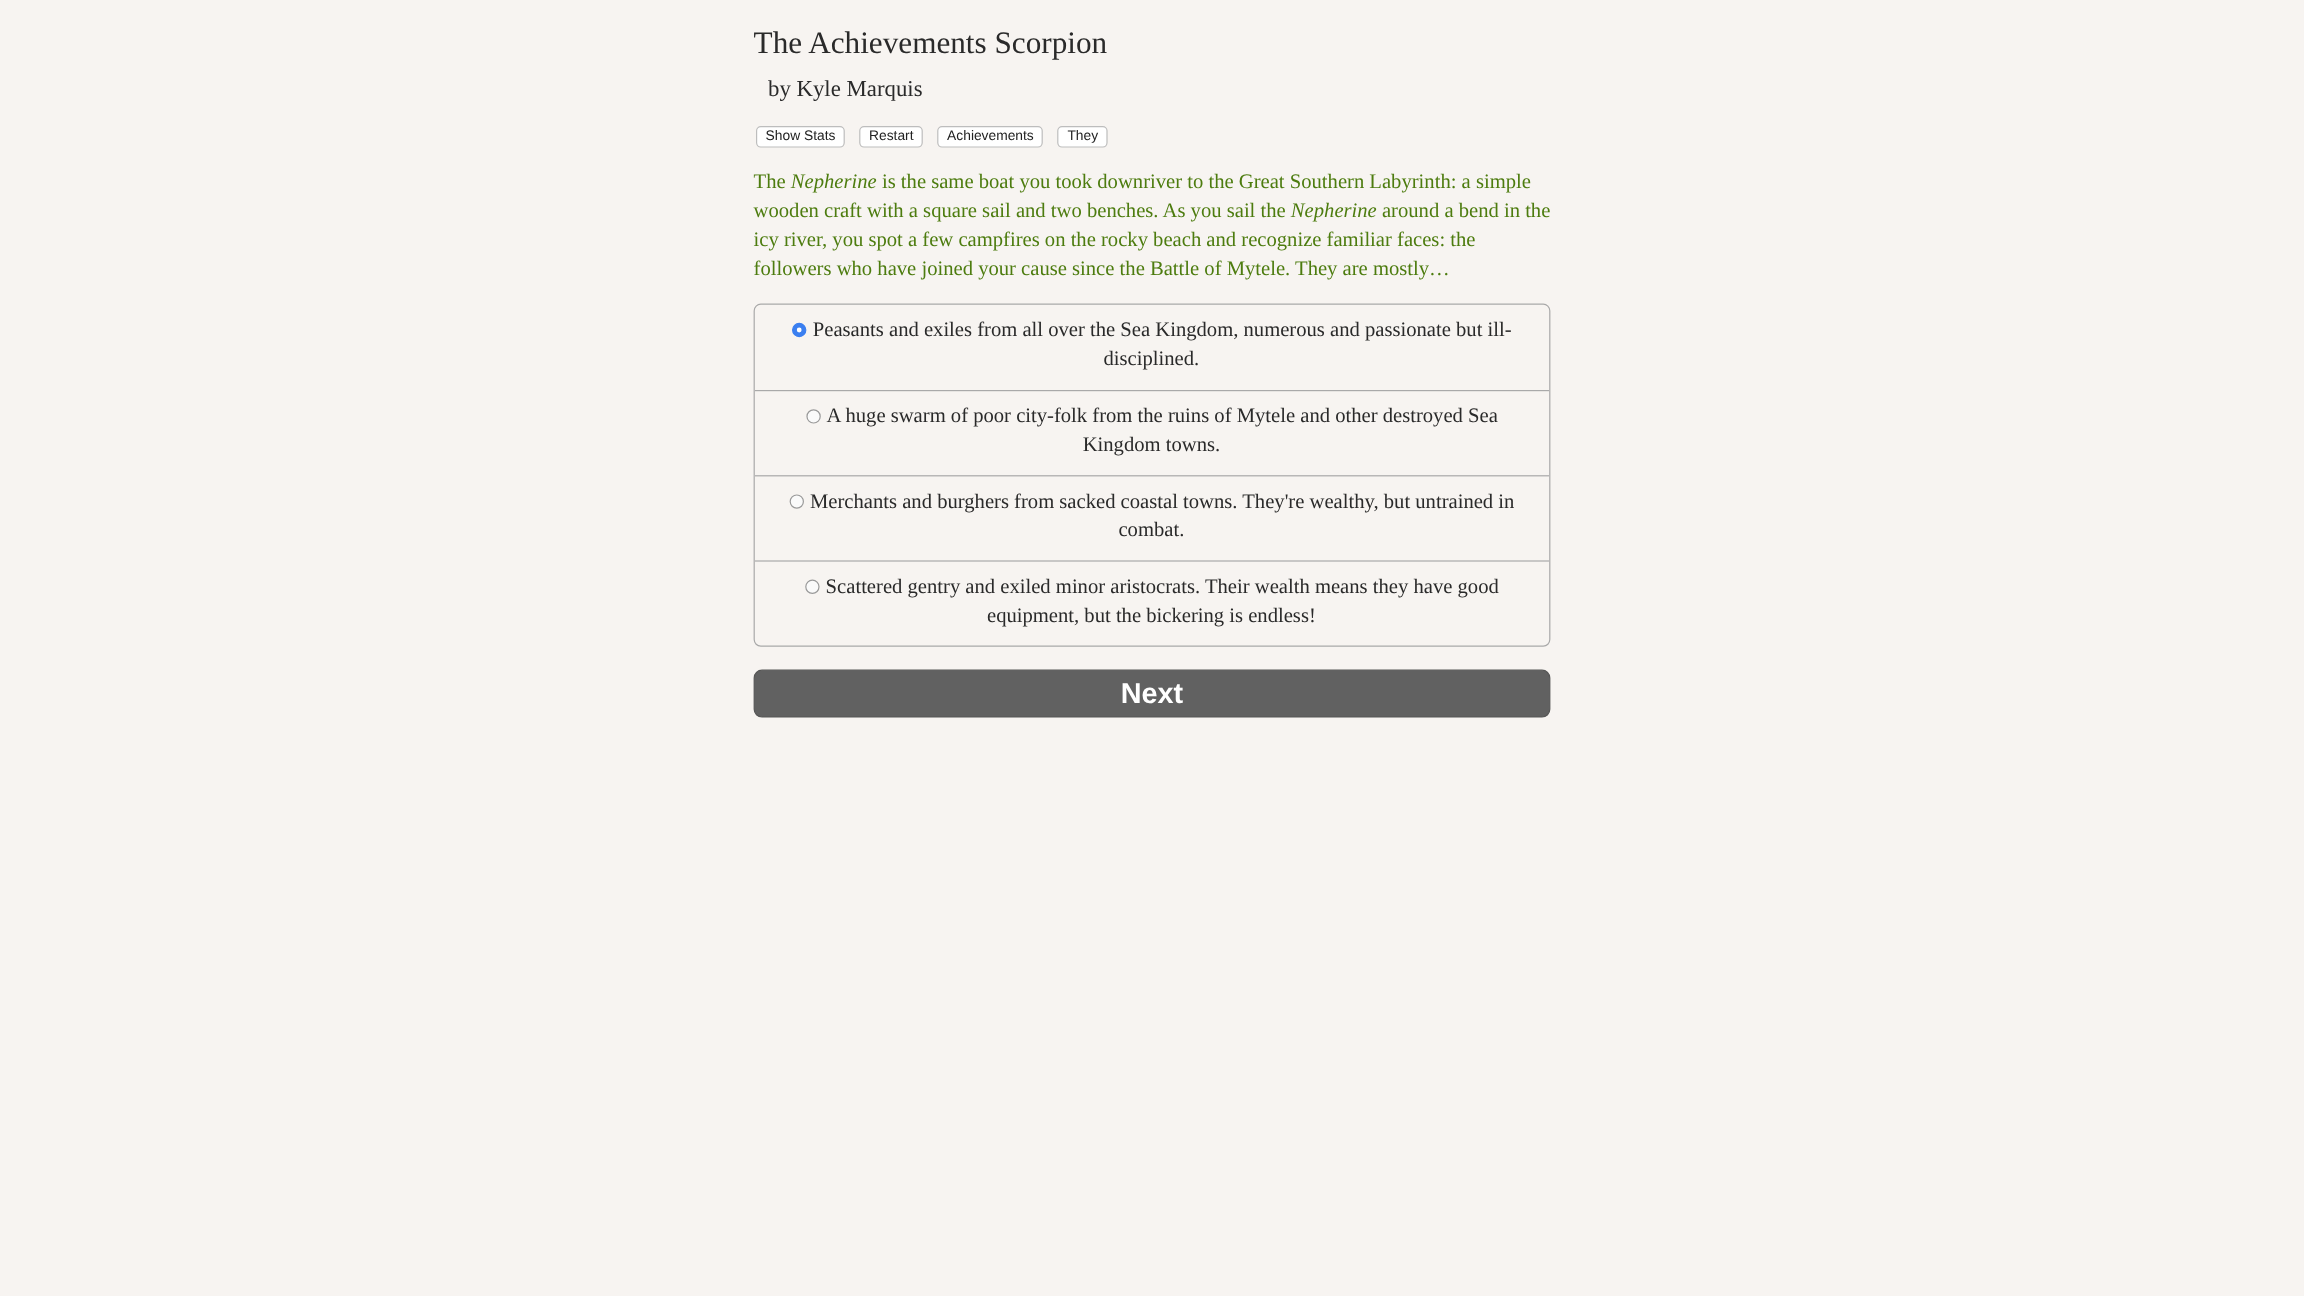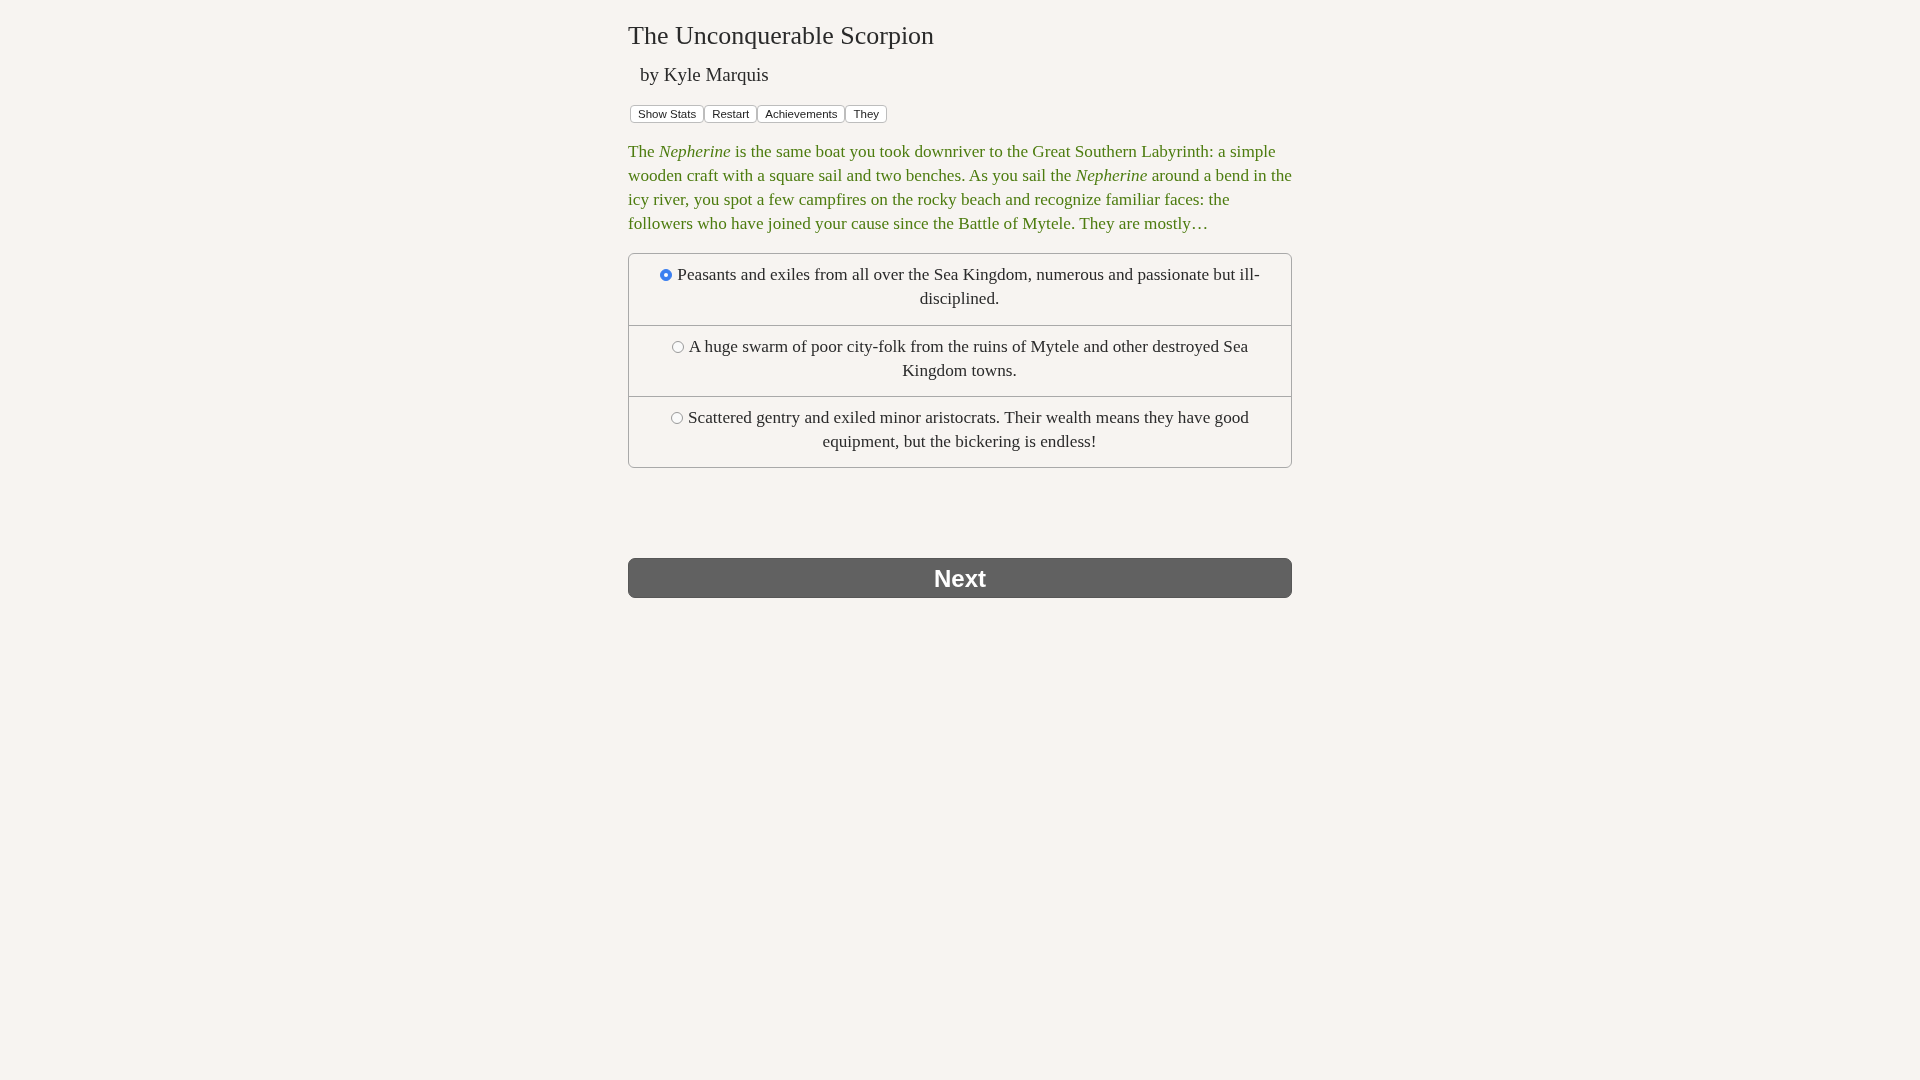--- a/index.html
+++ b/index.html
@@ -33,20 +33,21 @@
     top: 62px; left: 12px;
     font-size: 19px;
     font-weight: normal;
     line-height: 26px;
     white-space: nowrap;
   }
   .toolbar {
     position: absolute;
     top: 105px; left: 2px;
     display: flex;
+    gap: 12px;
   }
   .toolbar button {
     font-family: "Liberation Sans", "DejaVu Sans", sans-serif;
     font-size: 11.5px;
     height: 18px;
     padding: 0 7px;
     background: #ffffff;
     border: 1px solid #bdbdbd;
     border-radius: 4px;
     color: #222;
@@ -121,38 +122,41 @@
     text-align: center;
     cursor: pointer;
     box-sizing: border-box;
   }
   em { font-style: italic; }
 </style>
 </head>
 <body>
 
 <div class="container">
-  <h1 class="title">The Unconquerable Scorpion</h1>
+  <h1 class="title">The Achievements Scorpion</h1>
   <h2 class="author">by Kyle Marquis</h2>
 
   <div class="toolbar">
     <button>Show Stats</button>
     <button>Restart</button>
     <button>Achievements</button>
     <button>They</button>
   </div>
 
   <p class="passage"><span>The </span><em>Nepherine</em><span> is the same boat you took downriver to the Great Southern Labyrinth: a simple wooden craft with a square sail and two benches. As you sail the </span><em>Nepherine</em><span> around a bend in the icy river, you spot a few campfires on the rocky beach and recognize familiar faces: the followers who have joined your cause since the Battle of Mytele. They are mostly…</span></p>
 
   <div class="choices">
     <label class="choice">
       <span class="radio checked"></span><span>Peasants and exiles from all over the Sea Kingdom, numerous and passionate but ill-disciplined.</span>
     </label>
     <label class="choice">
       <span class="radio"></span><span>A huge swarm of poor city-folk from the ruins of Mytele and other destroyed Sea Kingdom towns.</span>
     </label>
     <label class="choice">
+      <span class="radio"></span><span>Merchants and burghers from sacked coastal towns. They're wealthy, but untrained in combat.</span>
+    </label>
+    <label class="choice">
       <span class="radio"></span><span>Scattered gentry and exiled minor aristocrats. Their wealth means they have good equipment, but the bickering is endless!</span>
     </label>
   </div>
 
   <button class="next">Next</button>
 </div>
 
 </body></html>

